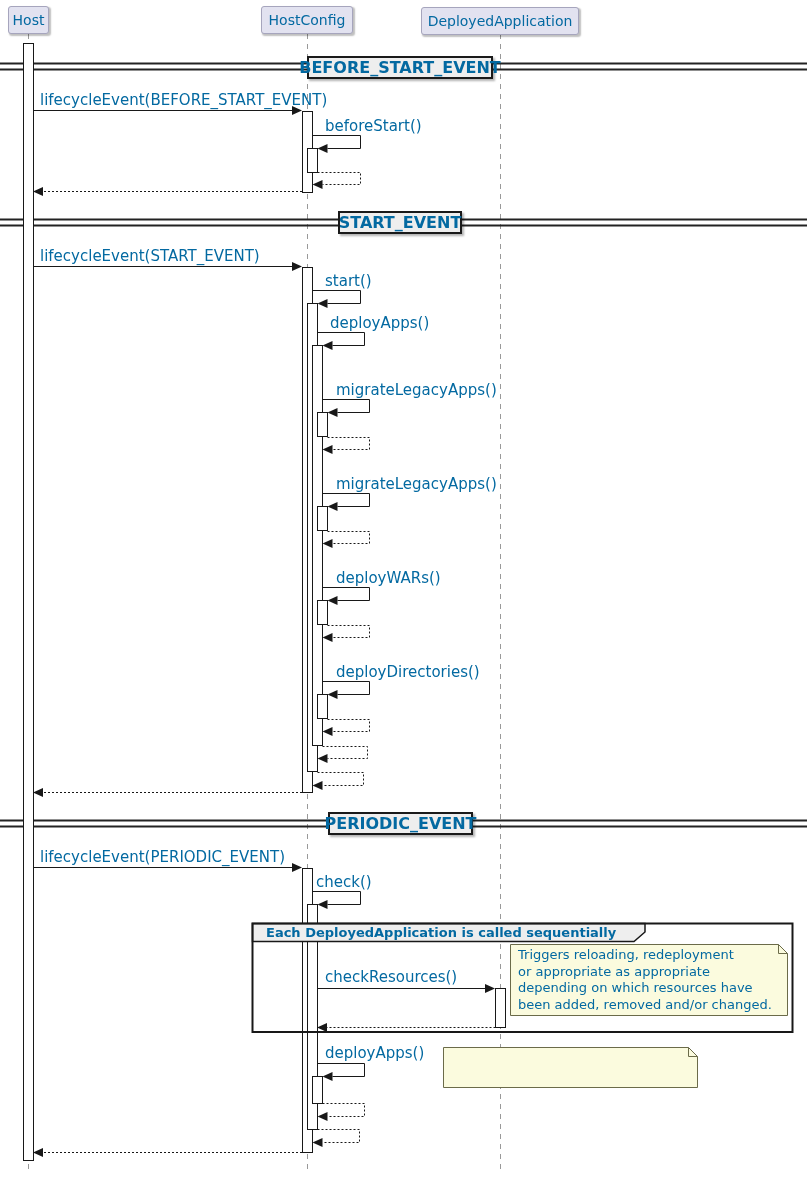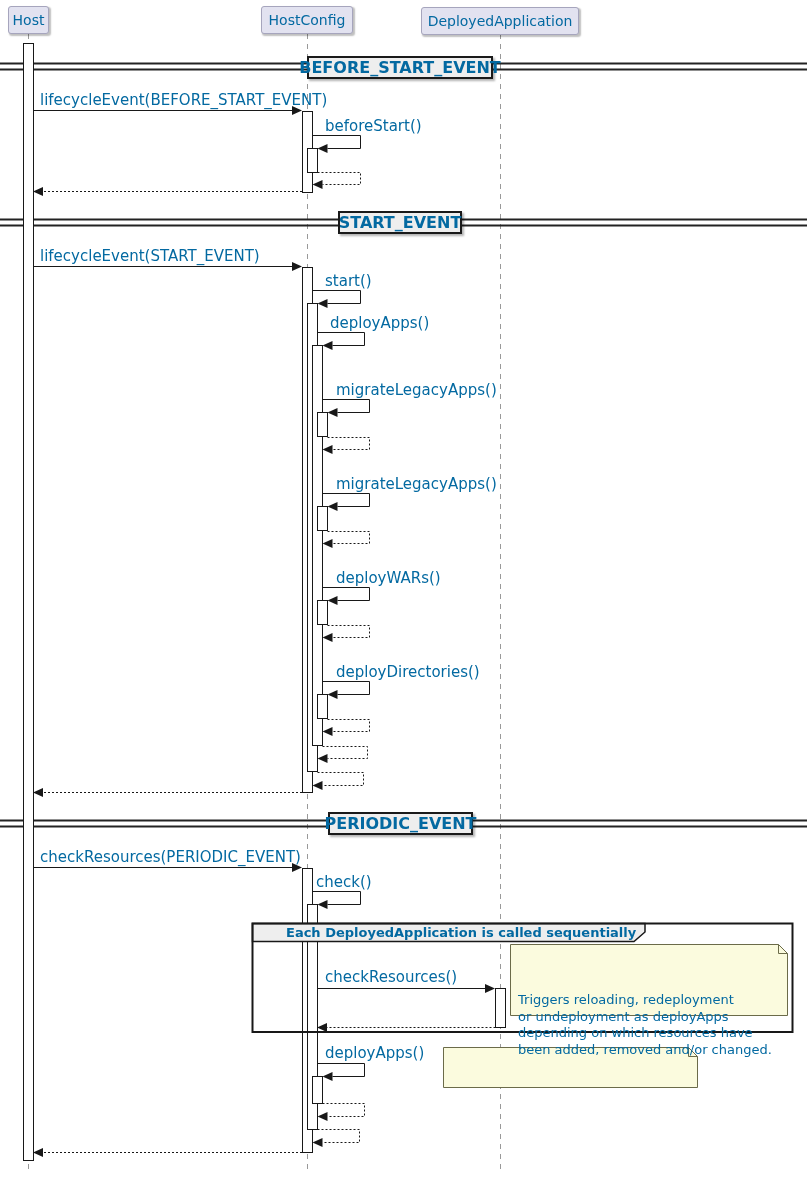--- a/index.html
+++ b/index.html
@@ -162,29 +162,29 @@
 
   <div class="msg" style="left:40px;top:93px;">lifecycleEvent(BEFORE_START_EVENT)</div>
   <div class="msg" style="left:325px;top:119px;">beforeStart()</div>
   <div class="msg" style="left:40px;top:249px;">lifecycleEvent(START_EVENT)</div>
   <div class="msg" style="left:325px;top:274px;">start()</div>
   <div class="msg" style="left:330px;top:316px;">deployApps()</div>
   <div class="msg" style="left:336px;top:383px;">migrateLegacyApps()</div>
   <div class="msg" style="left:336px;top:477px;">migrateLegacyApps()</div>
   <div class="msg" style="left:336px;top:571px;">deployWARs()</div>
   <div class="msg" style="left:336px;top:665px;">deployDirectories()</div>
-  <div class="msg" style="left:40px;top:850px;">checkResources(PERIODIC_EVENT)</div>
+  <div class="msg" style="left:40px;top:850px;">lifecycleEvent(PERIODIC_EVENT)</div>
   <div class="msg" style="left:316px;top:875px;">check()</div>
   <div class="msg" style="left:325px;top:970px;">checkResources()</div>
   <div class="msg" style="left:325px;top:1046px;">deployApps()</div>
 
-  <div class="group-title" style="left:266px;top:925px;margin-left:20px;">Each DeployedApplication is called sequentially</div>
+  <div class="group-title" style="left:266px;top:925px;">Each DeployedApplication is called sequentially</div>
 
-  <div class="note-text" style="left:518px;top:947px;margin-top:45px;">
+  <div class="note-text" style="left:518px;top:947px;">
     <div>Triggers reloading, redeployment</div>
-    <div>or undeployment as deployApps</div>
+    <div>or appropriate as appropriate</div>
     <div>depending on which resources have</div>
     <div>been added, removed and/or changed.</div>
   </div>
   <div class="note-text" style="left:451px;top:1051px;">
   </div>
 
 </div>
 
 </body></html>

